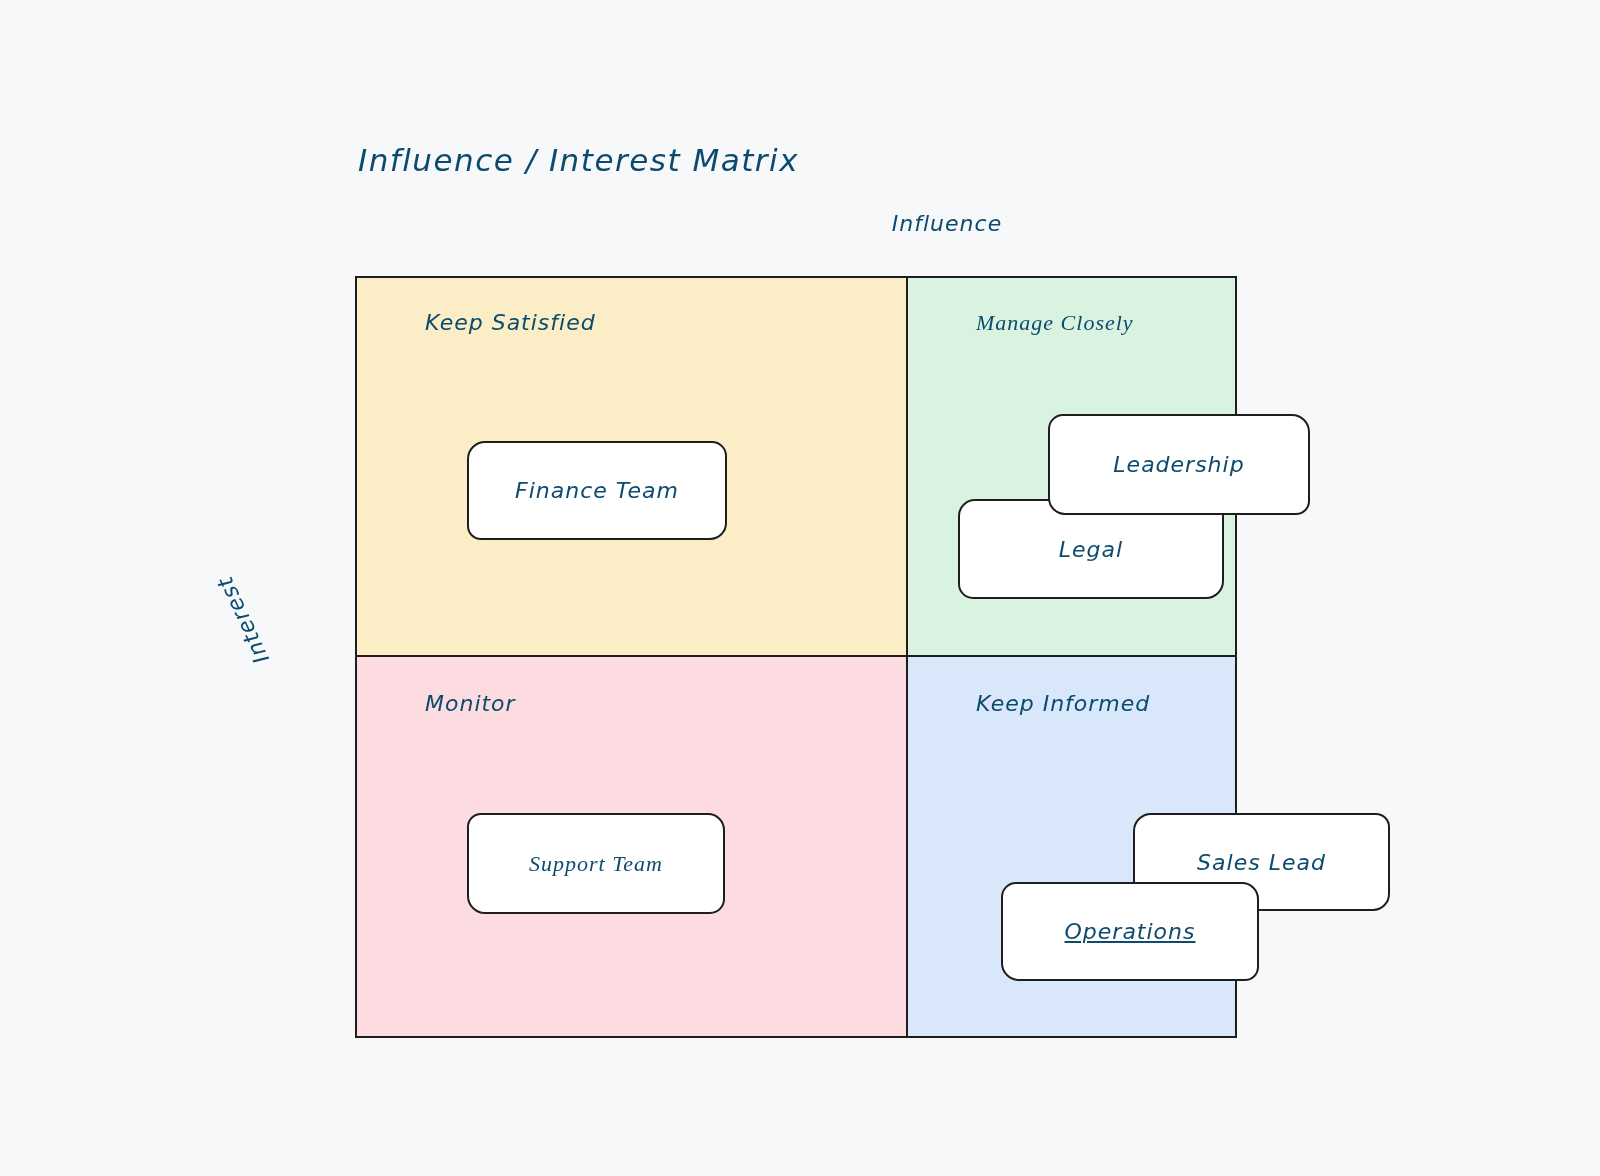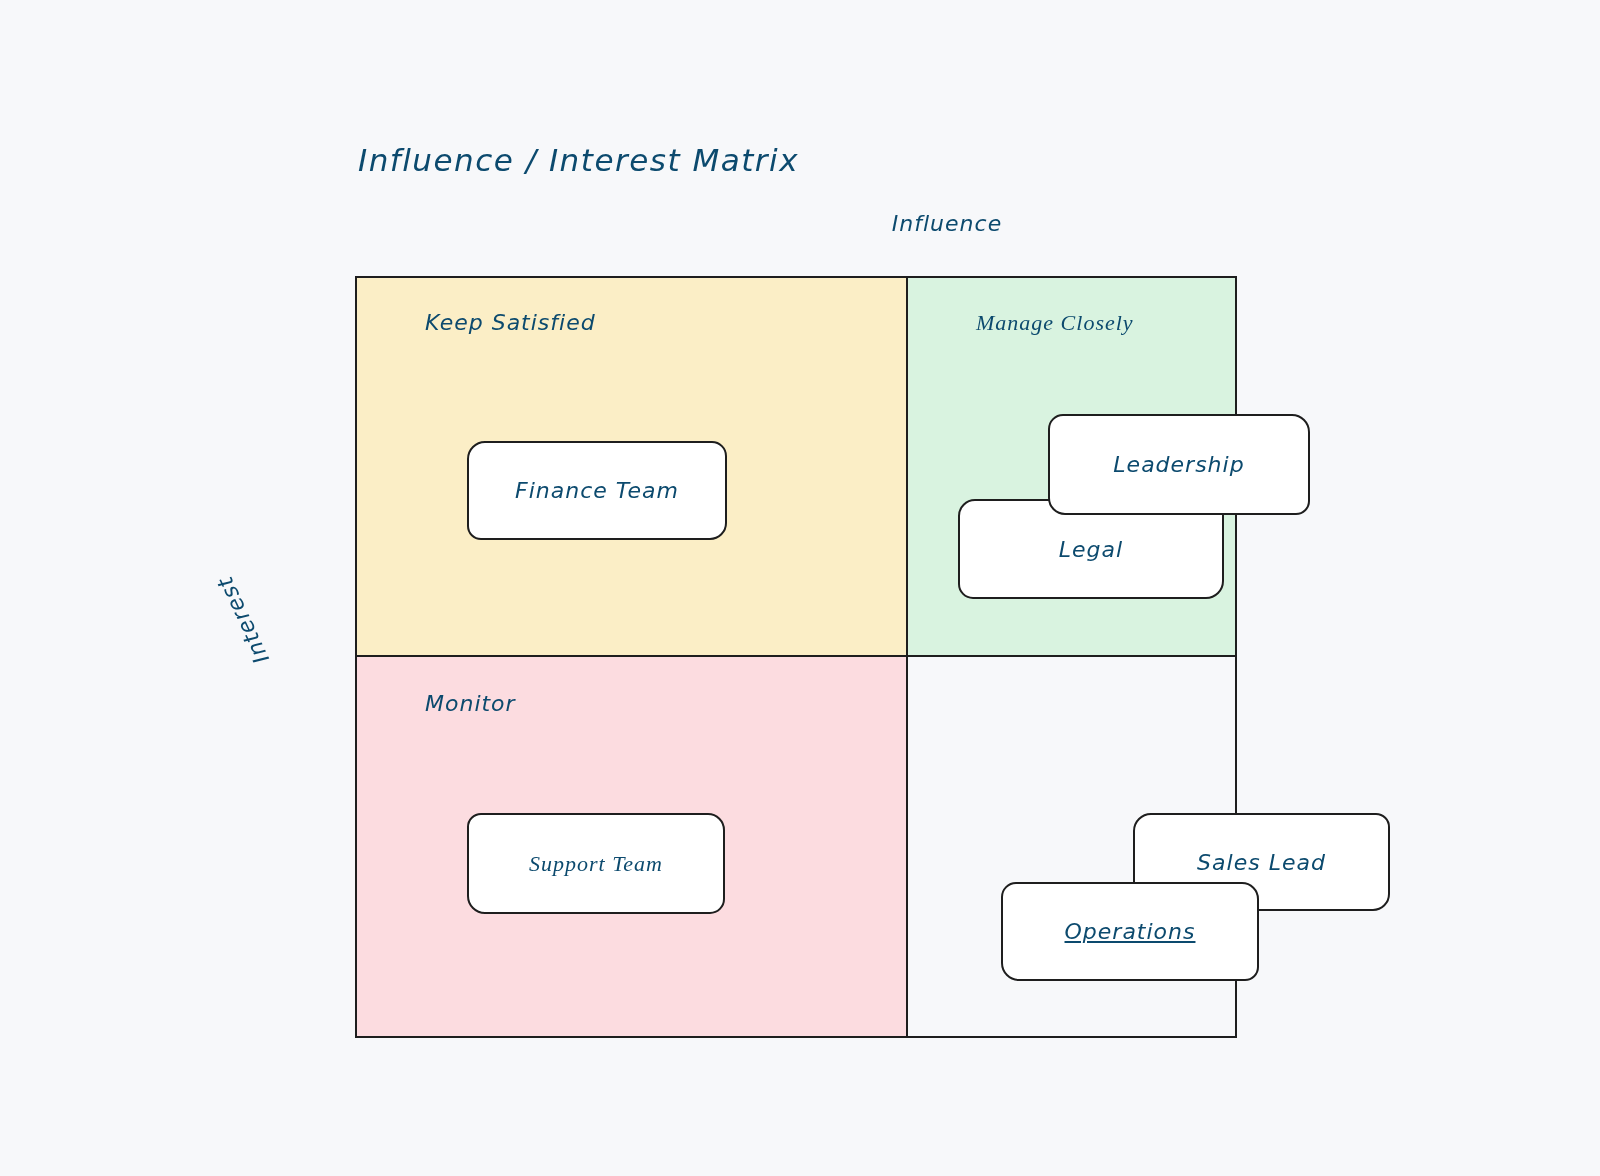--- a/index.html
+++ b/index.html
@@ -102,20 +102,23 @@
     </div>
 
     <div class="quadrant q-tr">
       <div class="quadrant-label">Manage Closely</div>
     </div>
 
     <div class="quadrant q-bl">
       <div class="quadrant-label">Monitor</div>
     </div>
 
+    <div class="quadrant q-br">
+      <div class="quadrant-label">Keep Informed</div>
+    </div>
 
     <div class="card card-finance">Finance Team</div>
     <div class="card card-legal">Legal</div>
     <div class="card card-leadership">Leadership</div>
     <div class="card card-support">Support Team</div>
     <div class="card card-sales">Sales Lead</div>
     <div class="card card-operations">Operations</div>
 
   </div>
 

